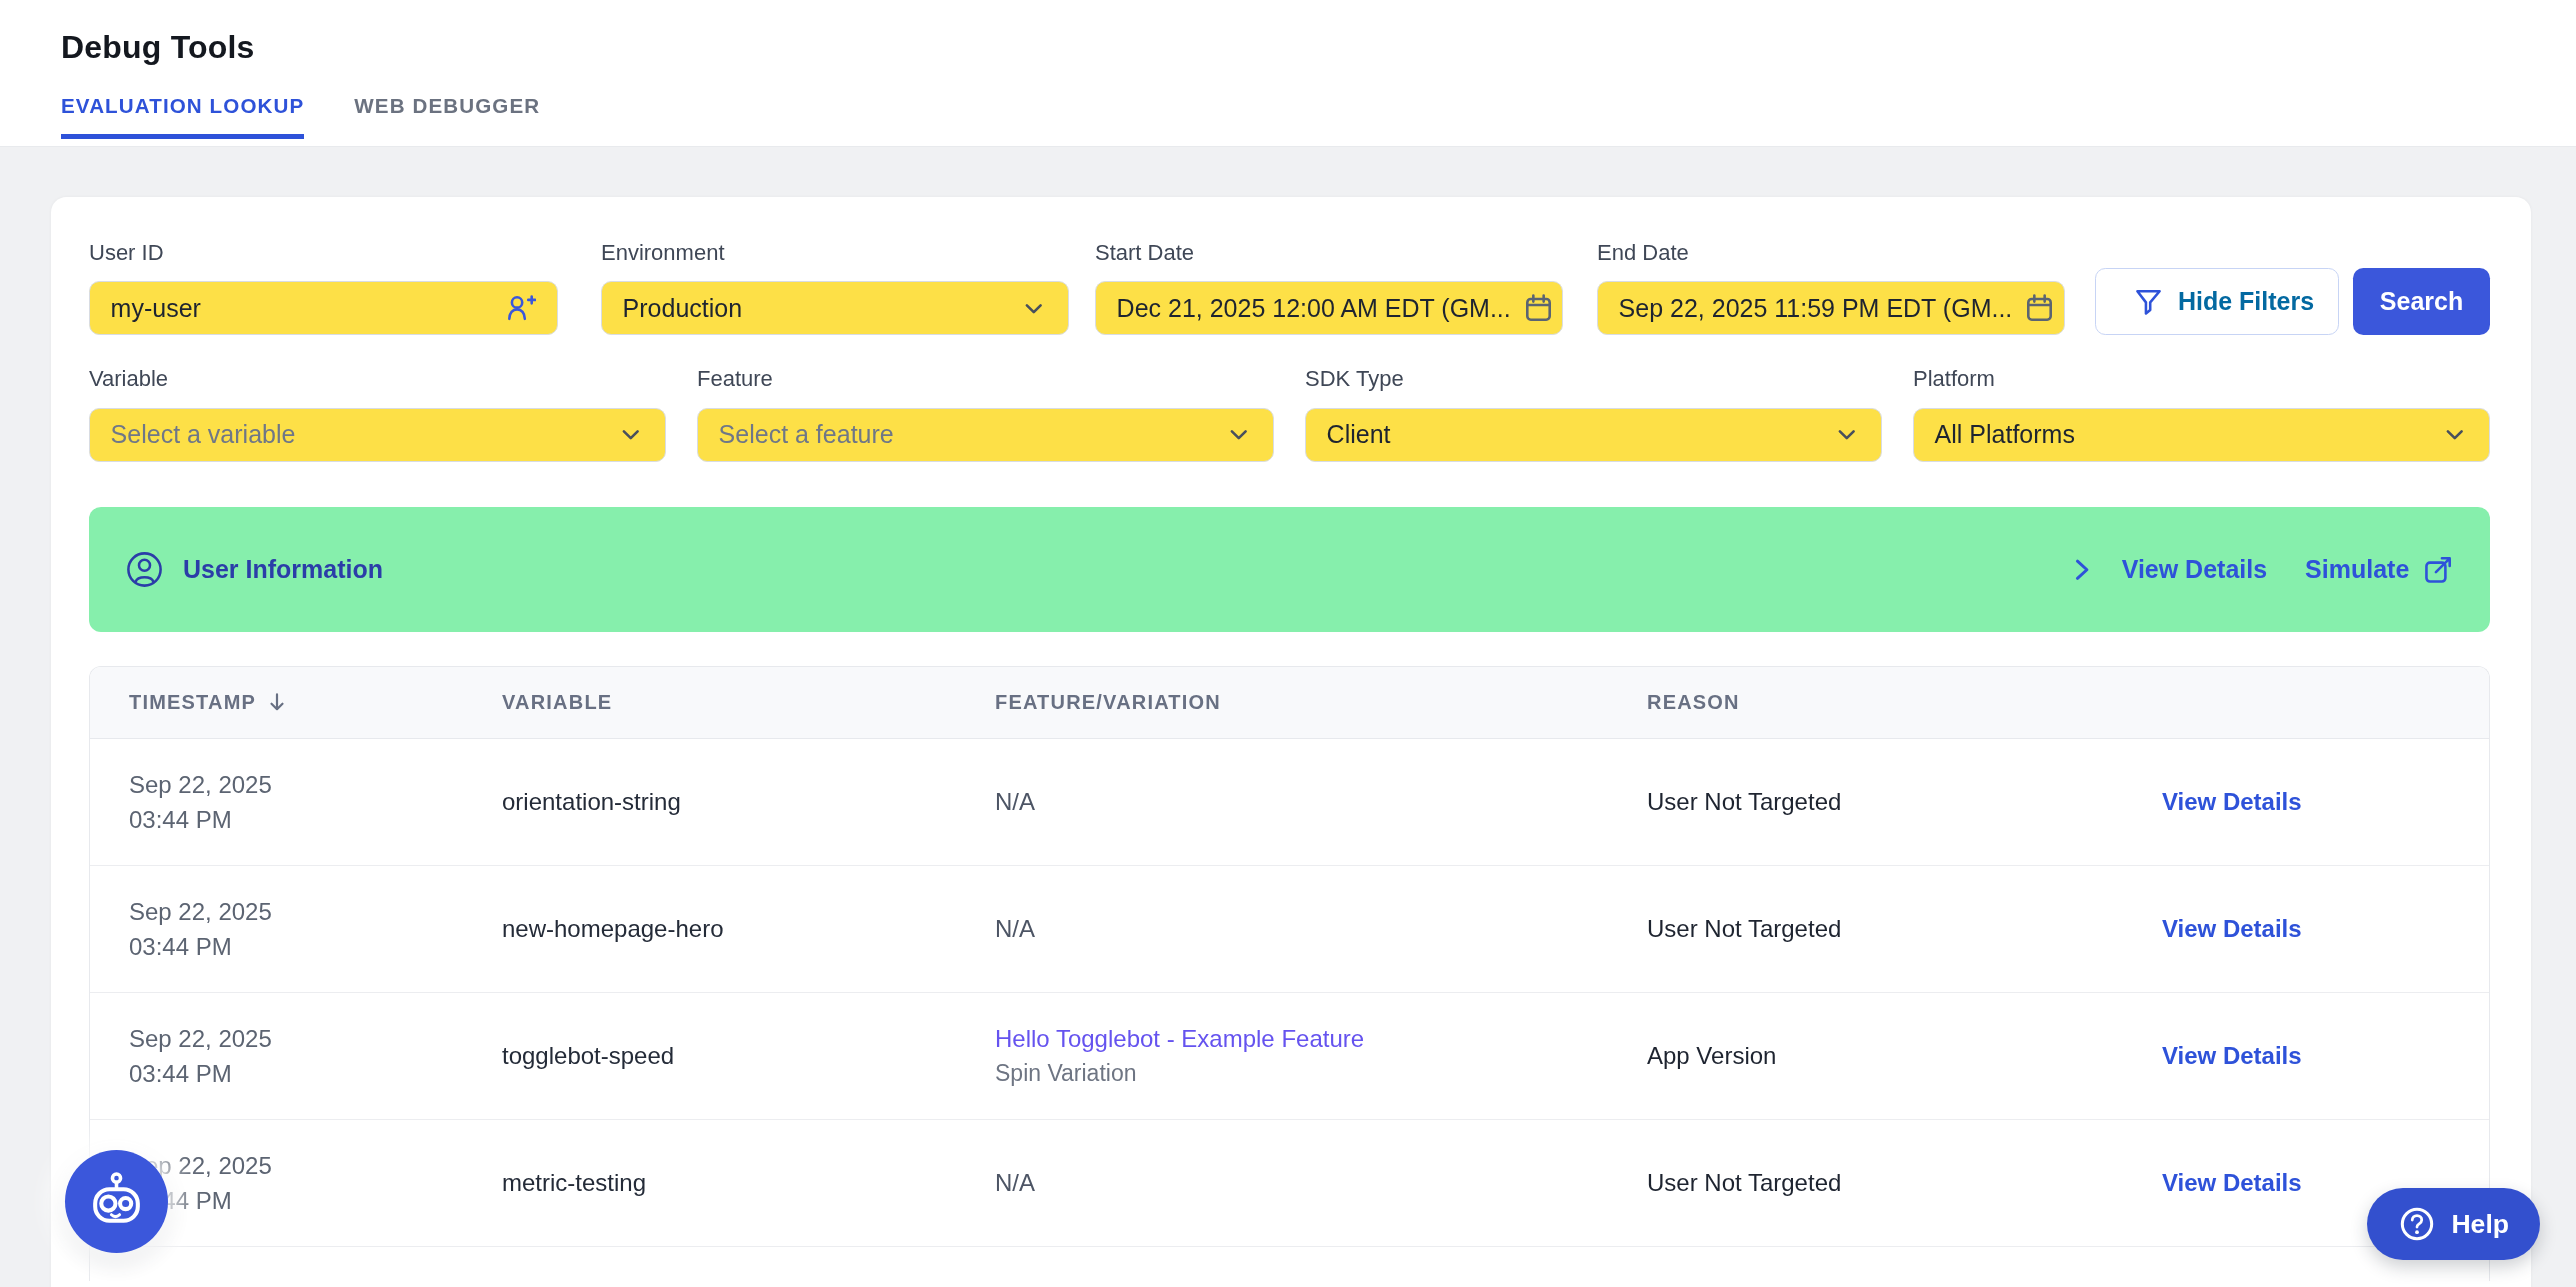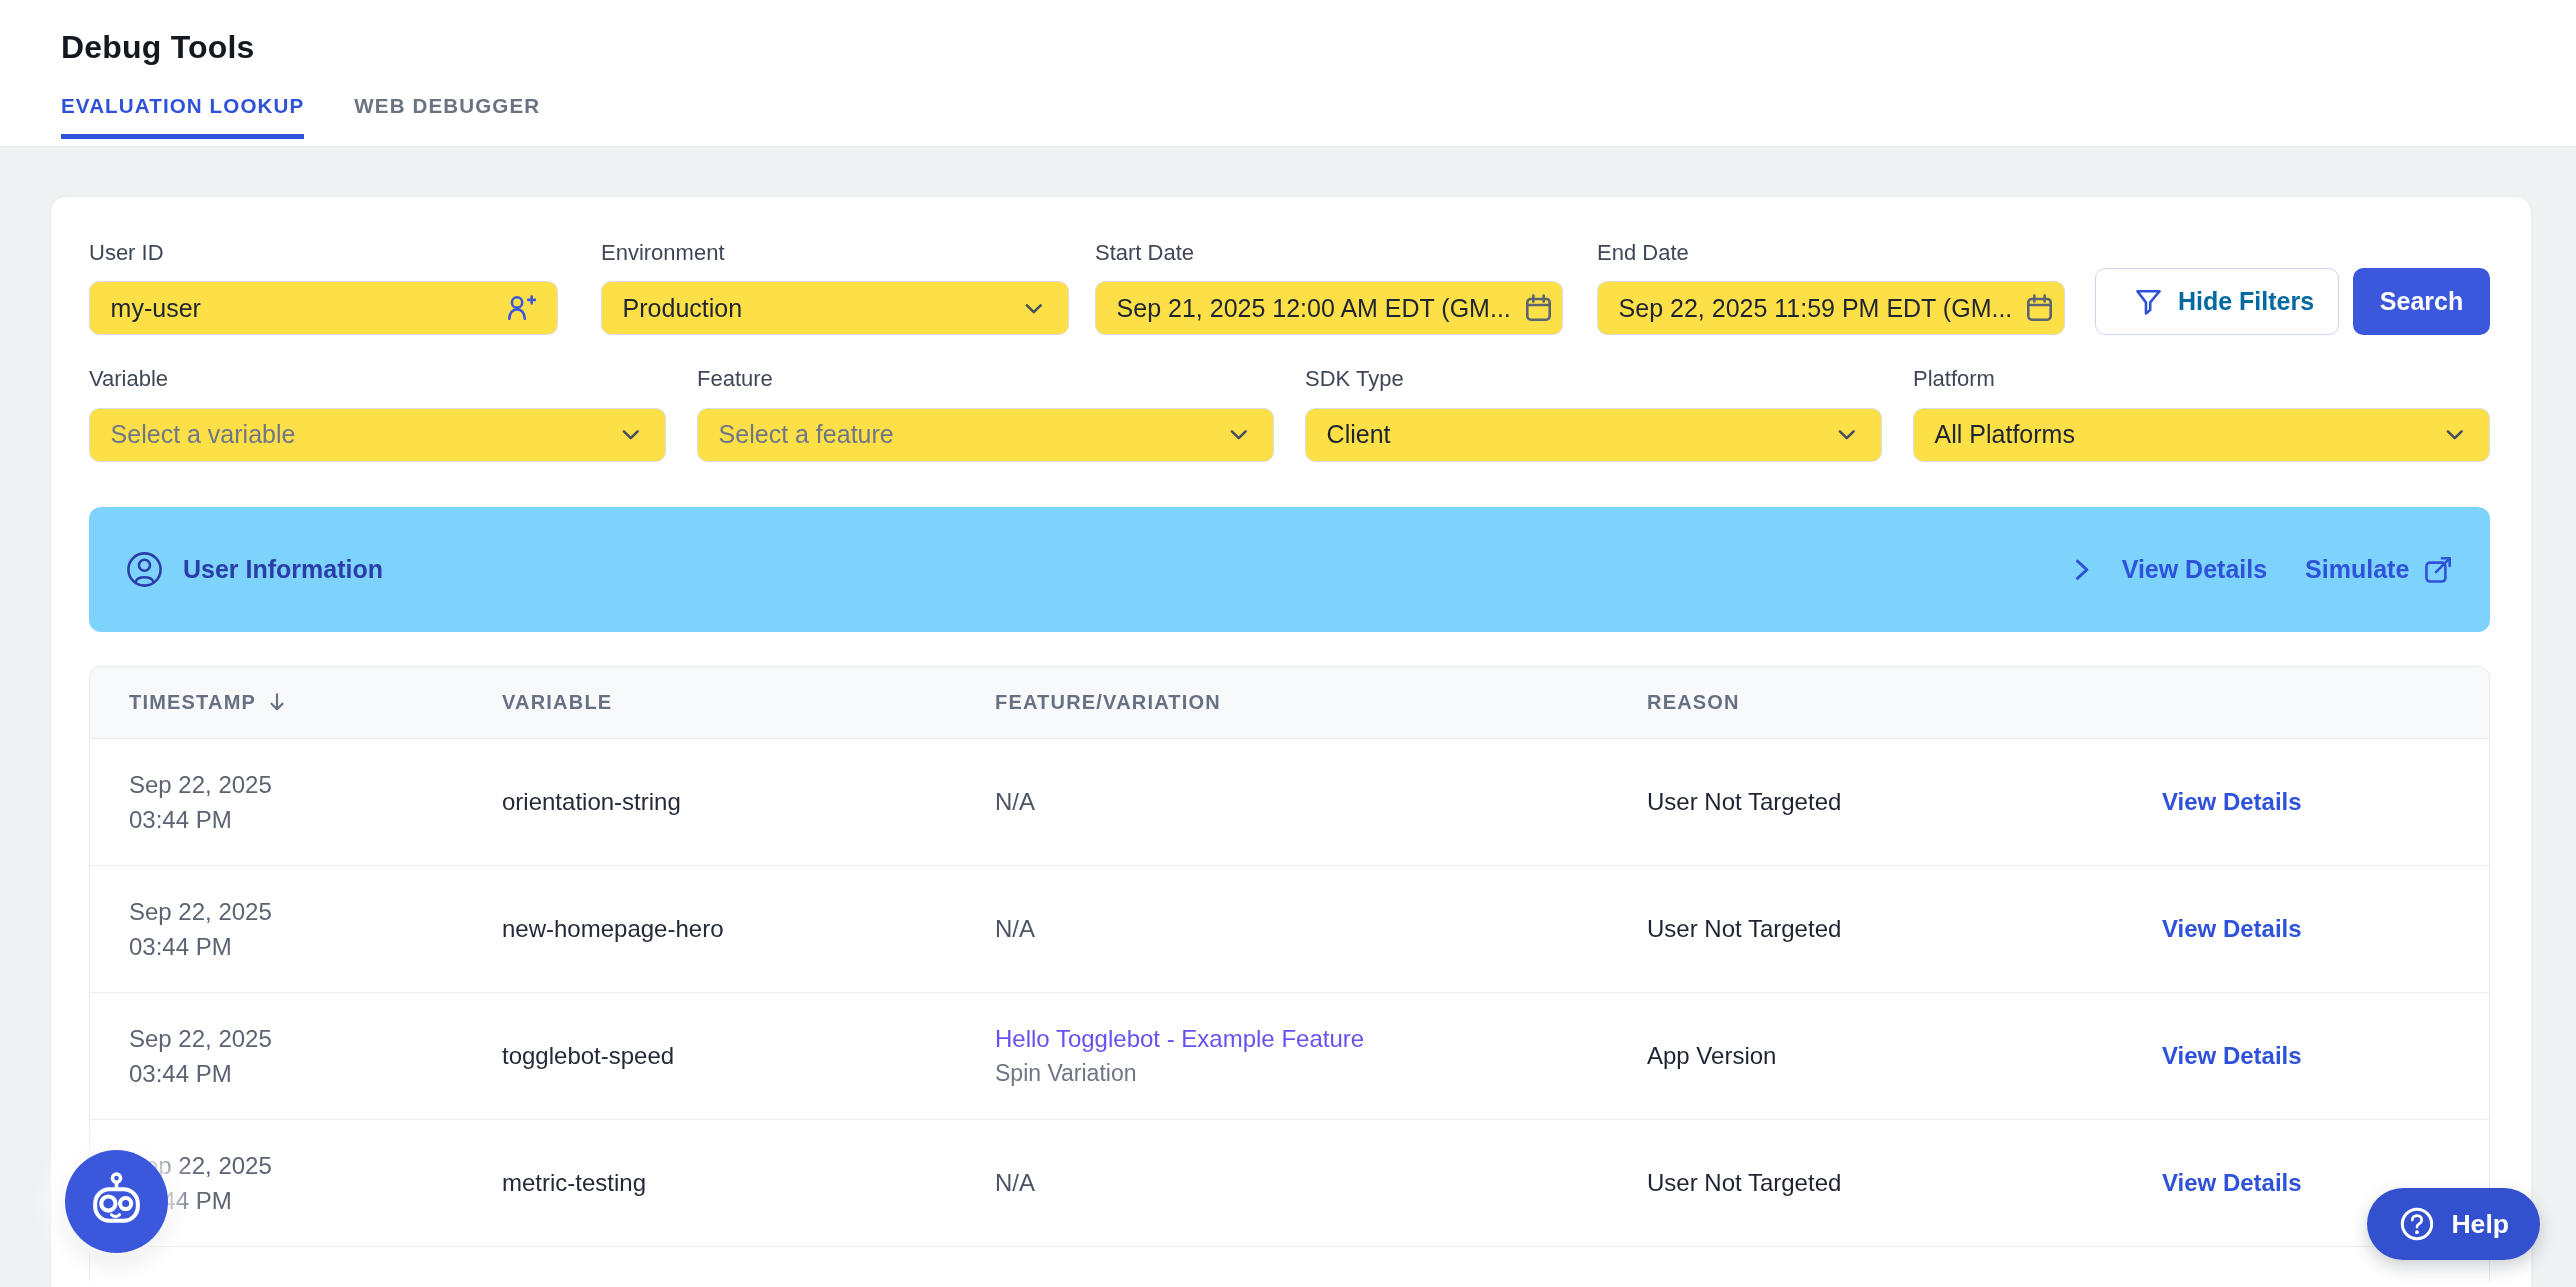--- a/index.html
+++ b/index.html
@@ -58,21 +58,21 @@
     display: flex; align-items: center; justify-content: center; gap: 15.4px; cursor: pointer; padding-left: 19px;
   }
   .btn-primary {
     margin-left: 13.7px; width: 137px; height: 67px;
     border: none; border-radius: 10.3px; background: #3B57DB;
     color: #fff; font-size: 25px; font-weight: 600;
     display: flex; align-items: center; justify-content: center; cursor: pointer;
   }
   
   .banner {
-    margin-top: 45px; height: 125px; background: #7dd3fc; border-radius: 12px;
+    margin-top: 45px; height: 125px; background: #86efac; border-radius: 12px;
     display: flex; align-items: center; padding: 0 36px;
   }
   .banner-left { display: flex; align-items: center; gap: 19px; }
   .banner-title { font-size: 25px; font-weight: 600; color: #2B3DA8; }
   .banner-right { margin-left: auto; display: flex; align-items: center; gap: 26px; }
   .banner-link { font-size: 25px; font-weight: 600; color: #2E52D9; cursor: pointer; display: flex; align-items: center; gap: 13.7px; }
   
   .table {
     margin-top: 34px; border: 0.9px solid #E7E9ED; border-bottom: none;
     border-radius: 12px 12px 0 0; overflow: hidden; background: #fff;
@@ -149,21 +149,21 @@
         <span class="suffix icon">
           <svg width="27.5" height="27.5" viewBox="0 0 32 32" fill="none">
               <path d="M8 12l8 8 8-8" stroke="#49505C" stroke-width="3" fill="none" stroke-linecap="round" stroke-linejoin="round"></path>
             </svg>
         </span>
       </div>
     </div>
     <div class="field w545 mr40">
       <div class="field-label">Start Date</div>
       <div class="control">
-        <span>Sep 21, 2025 12:00 AM EDT (GM...</span>
+        <span>Dec 21, 2025 12:00 AM EDT (GM...</span>
         <span class="suffix icon">
           <svg width="31" height="31" viewBox="0 0 36 36" fill="none">
               <rect x="5" y="7" width="26" height="24" rx="4" stroke="#5B6472" stroke-width="3"></rect>
               <path d="M12 3v7M24 3v7M5 14h26" stroke="#5B6472" stroke-width="3" stroke-linecap="round"></path>
             </svg>
         </span>
       </div>
     </div>
     <div class="field w545">
       <div class="field-label">End Date</div>

